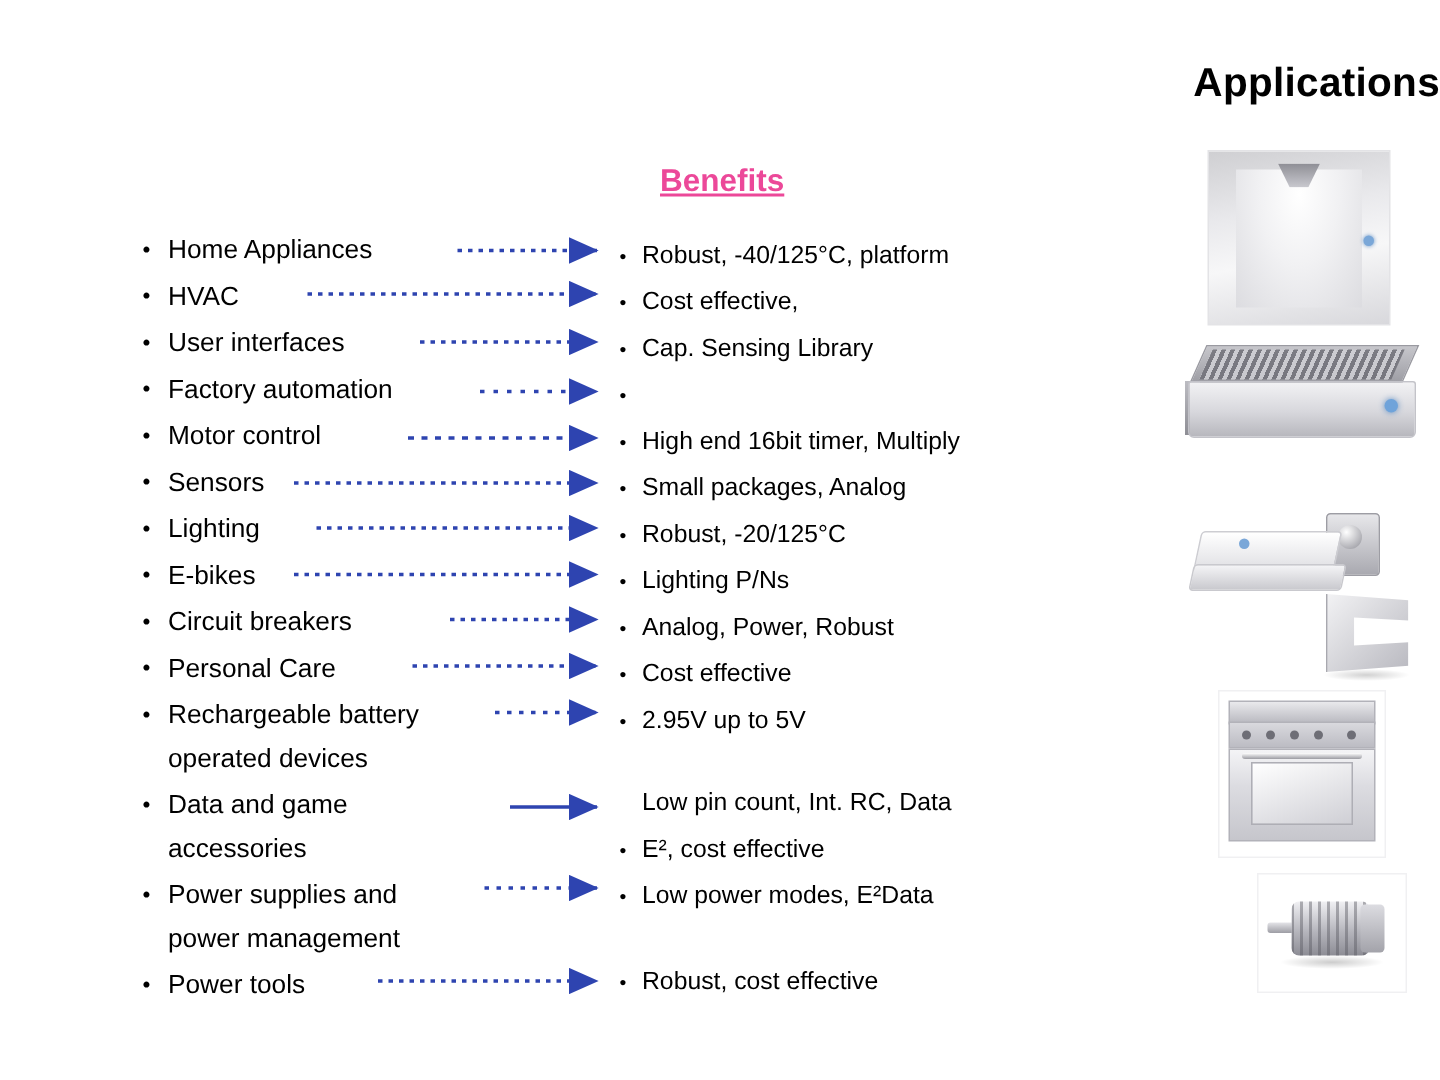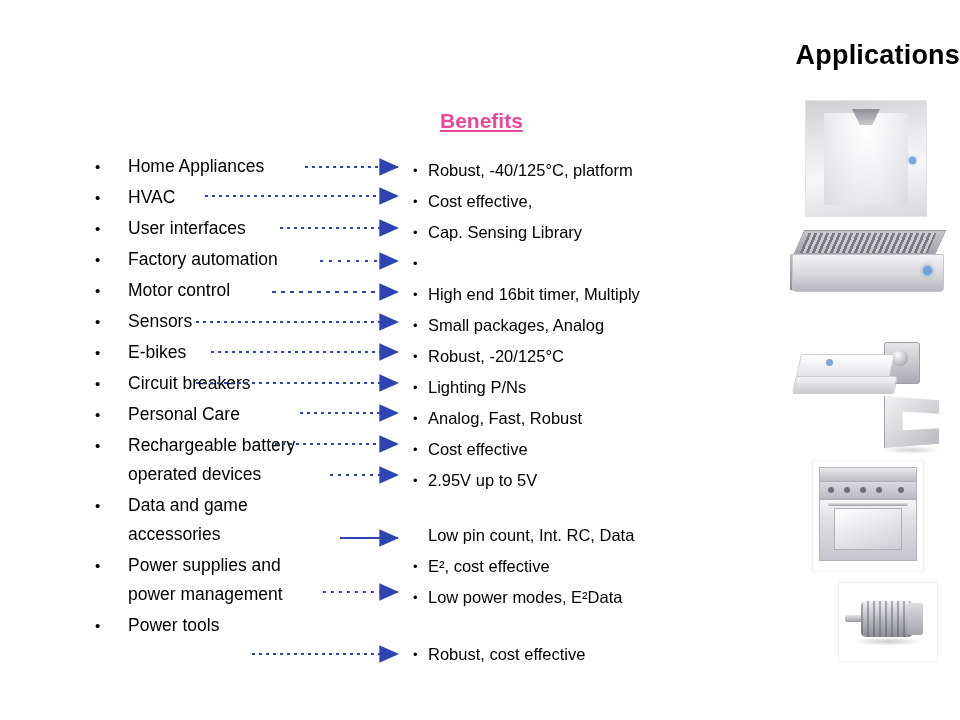--- a/index.html
+++ b/index.html
@@ -45,21 +45,20 @@
   .apps-list {
     position: absolute;
     top: 152px;
     left: 92px;
     width: 260px;
   }
   .apps-list .row {
     display: flex;
     align-items: flex-start;
     margin-bottom: 2px;
-    gap: 16px;
   }
   .bullet {
     width: 20px;
     flex: 0 0 20px;
     color: #000000;
     font-size: 15px;
     line-height: 29px;
     text-align: left;
     padding-left: 3px;
     box-sizing: border-box;
@@ -307,20 +306,24 @@
     <div class="row">
       <span class="bullet"></span>
       <span class="label">Motor control</span>
     </div>
     <div class="row">
       <span class="bullet"></span>
       <span class="label">Sensors</span>
     </div>
     <div class="row">
       <span class="bullet"></span>
+      <span class="label">Lighting</span>
+    </div>
+    <div class="row">
+      <span class="bullet"></span>
       <span class="label">E-bikes</span>
     </div>
     <div class="row">
       <span class="bullet"></span>
       <span class="label">Circuit breakers</span>
     </div>
     <div class="row">
       <span class="bullet"></span>
       <span class="label">Personal Care</span>
     </div>
@@ -372,21 +375,21 @@
     <div class="row">
       <span class="bullet"></span>
       <span class="label">Robust, -20/125°C</span>
     </div>
     <div class="row">
       <span class="bullet"></span>
       <span class="label">Lighting P/Ns</span>
     </div>
     <div class="row">
       <span class="bullet"></span>
-      <span class="label">Analog, Fast, Robust</span>
+      <span class="label">Analog, Power, Robust</span>
     </div>
     <div class="row">
       <span class="bullet"></span>
       <span class="label">Cost effective</span>
     </div>
     <div class="row">
       <span class="bullet"></span>
       <span class="label">2.95V up to 5V</span>
     </div>
     <div class="row" style="margin-top:24px">

